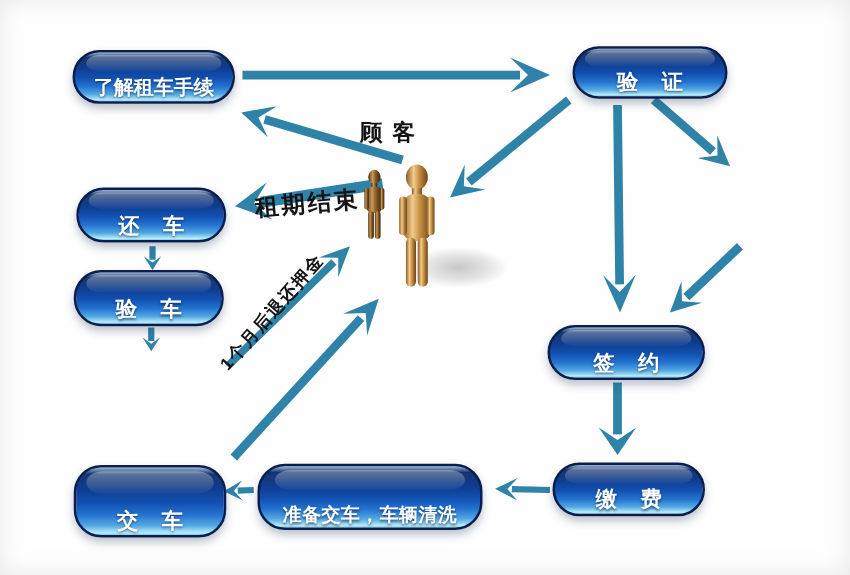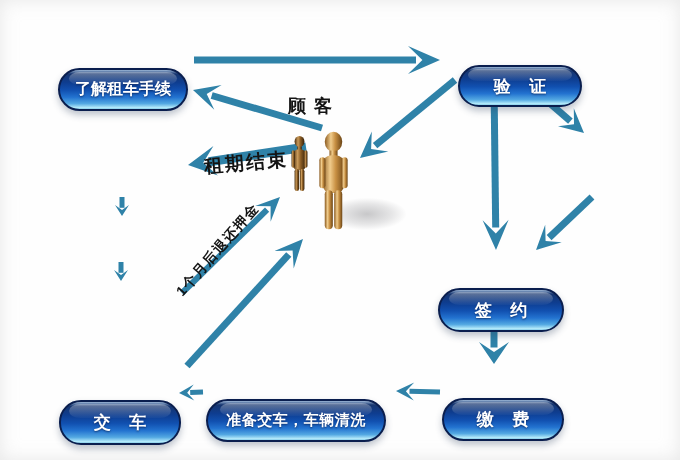--- a/index.html
+++ b/index.html
@@ -2,23 +2,23 @@
 <html><head>
 <meta charset="utf-8">
 <style>
   html,body{margin:0;padding:0;background:#e9e9e9;font-family:"Liberation Sans","DejaVu Sans",sans-serif;}
   #stage{position:relative;width:680px;height:460px;background:#fefefe;overflow:hidden;
          box-shadow:inset 0 0 18px rgba(190,190,190,.35);}
   .node{position:absolute;border-radius:22px;border:2px solid #0a1e4e;box-sizing:border-box;
         background:linear-gradient(180deg,#9db8d8 0%,#16356f 10%,#0e3d90 32%,#1150b0 52%,
                    #2373d0 70%,#53a8e2 86%,#b8edfb 97%,#7fc8e8 100%);
         box-shadow:0 4px 7px rgba(40,60,90,.30);
-        display:flex;align-items:center;justify-content:center;
+        display:flex;align-items:flex-end;justify-content:center;
         color:#fff;font-weight:bold;font-size:17px;
-        text-shadow:0 1px 2px rgba(0,10,40,.55);margin-top:28px;}
+        text-shadow:0 1px 2px rgba(0,10,40,.55);}
   .node::before{content:"";position:absolute;left:7%;right:7%;top:6%;height:32%;
         border-radius:16px/10px;
         background:linear-gradient(180deg,rgba(255,255,255,.34),rgba(255,255,255,.03));
         pointer-events:none;}
   .gap2{word-spacing:14px;}
   .fs16{font-size:16px;}
   .fs15{font-size:15px;letter-spacing:.5px;}
   .freelabel{position:absolute;color:#141414;font-weight:bold;white-space:nowrap;}
   #lbl-customer{left:288px;top:94px;font-size:18px;letter-spacing:8px;}
   #lbl-rental-end{left:204px;top:150px;font-size:19px;letter-spacing:2px;transform:rotate(-5deg);}
@@ -105,28 +105,34 @@
 
   <div class="node fs16" style="left:58px;top:40px;width:130px;height:43px">
     <span>了解租车手续</span>
   </div>
 
   <div class="node gap2" style="left:458px;top:37px;width:124px;height:42px">
     <span>验 证</span>
   </div>
 
 
+  <div class="node gap2" style="left:61px;top:150px;width:120px;height:44px">
+    <span>还 车</span>
+  </div>
+
+  <div class="node gap2" style="left:59px;top:216px;width:120px;height:45px">
+    <span>验 车</span>
+  </div>
 
 
-
-  <div class="node gap2" style="left:59px;top:372px;width:122px;height:45px">
+  <div class="node gap2" style="left:59px;top:372px;width:122px;height:58px">
     <span>交 车</span>
   </div>
 
-  <div class="node fs15" style="left:206px;top:371px;width:180px;height:43px">
+  <div class="node fs15" style="left:206px;top:371px;width:180px;height:53px">
     <span>准备交车，车辆清洗</span>
   </div>
 
   <div class="node gap2" style="left:442px;top:370px;width:122px;height:43px">
     <span>缴 费</span>
   </div>
 
   <div class="node gap2" style="left:438px;top:260px;width:126px;height:44px">
     <span>签 约</span>
   </div>

